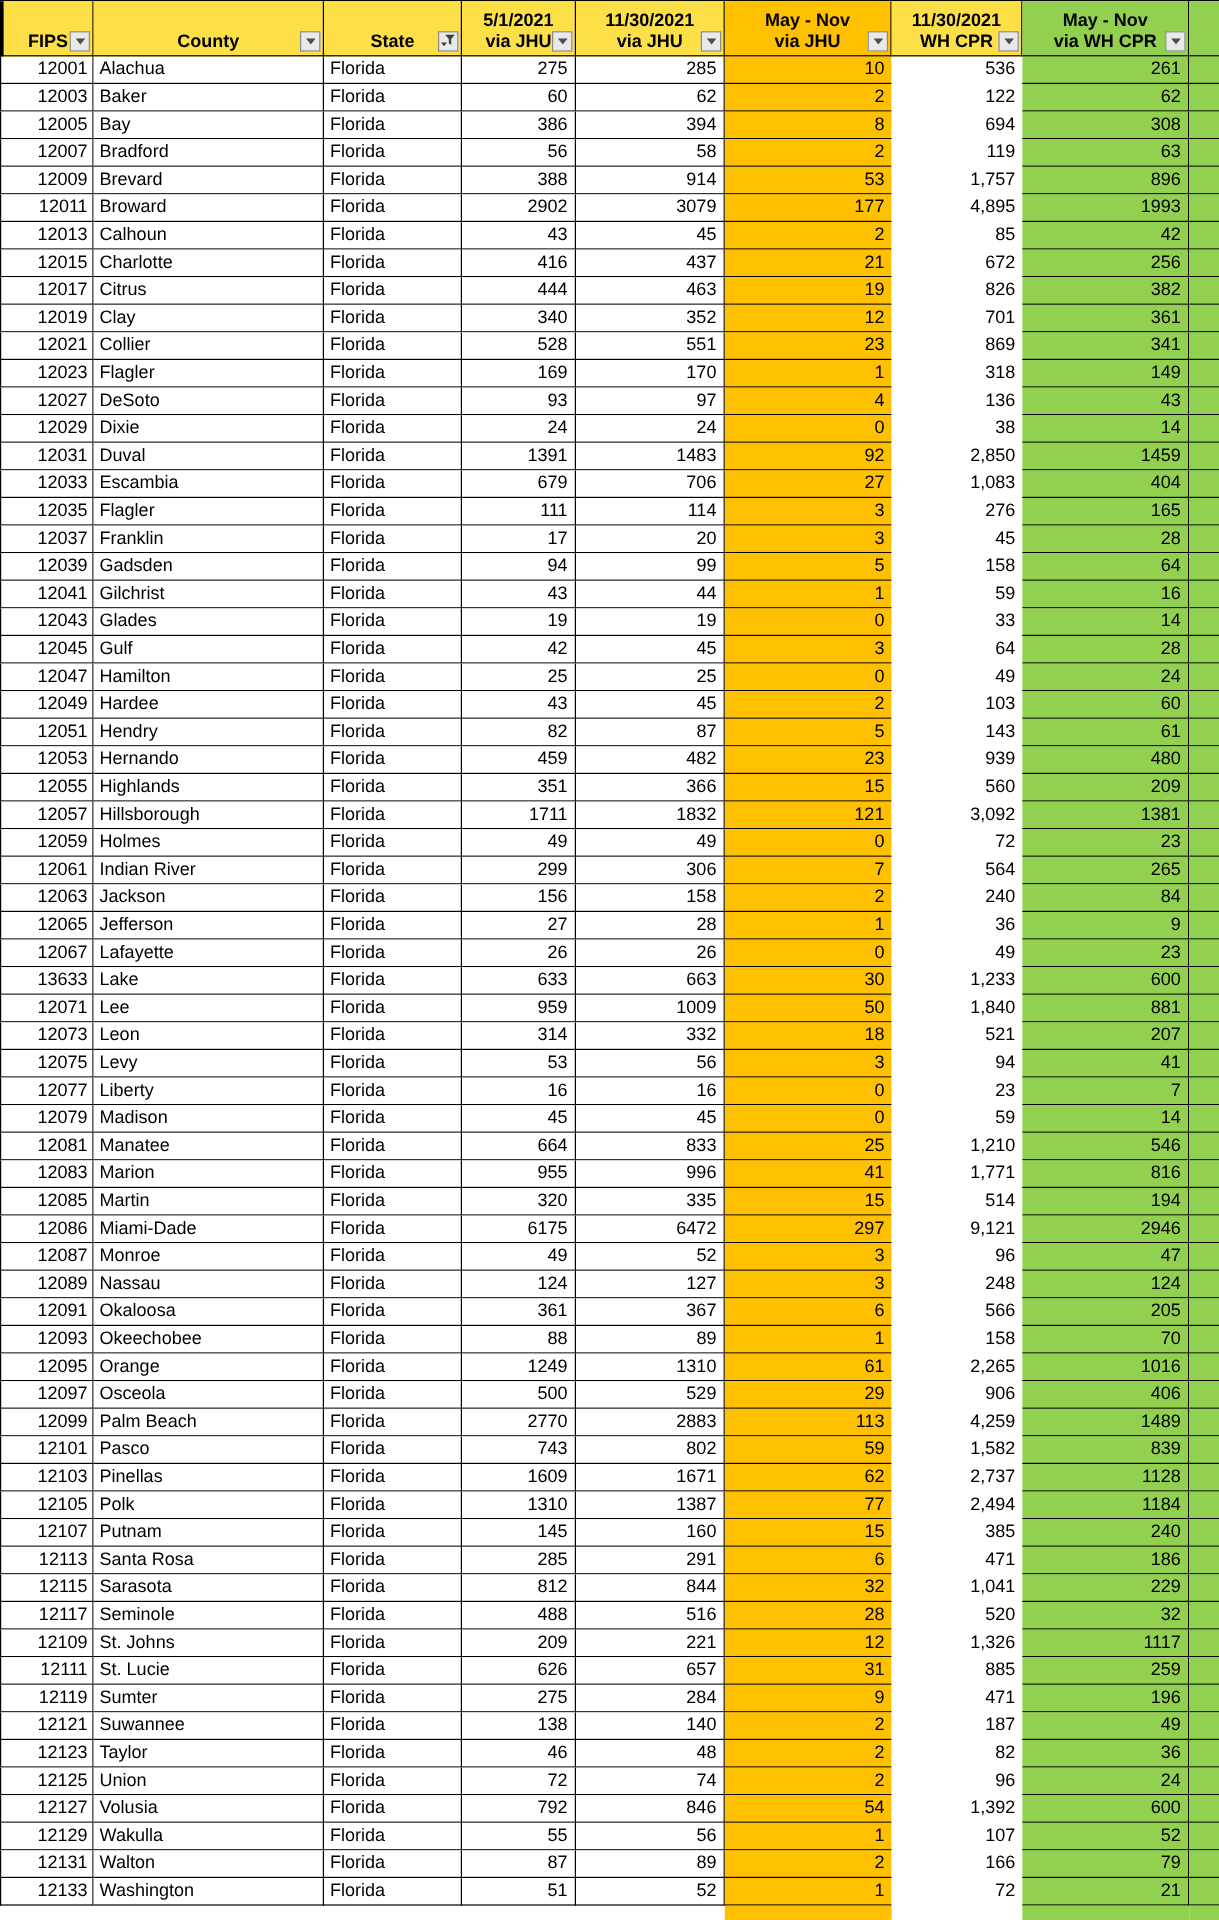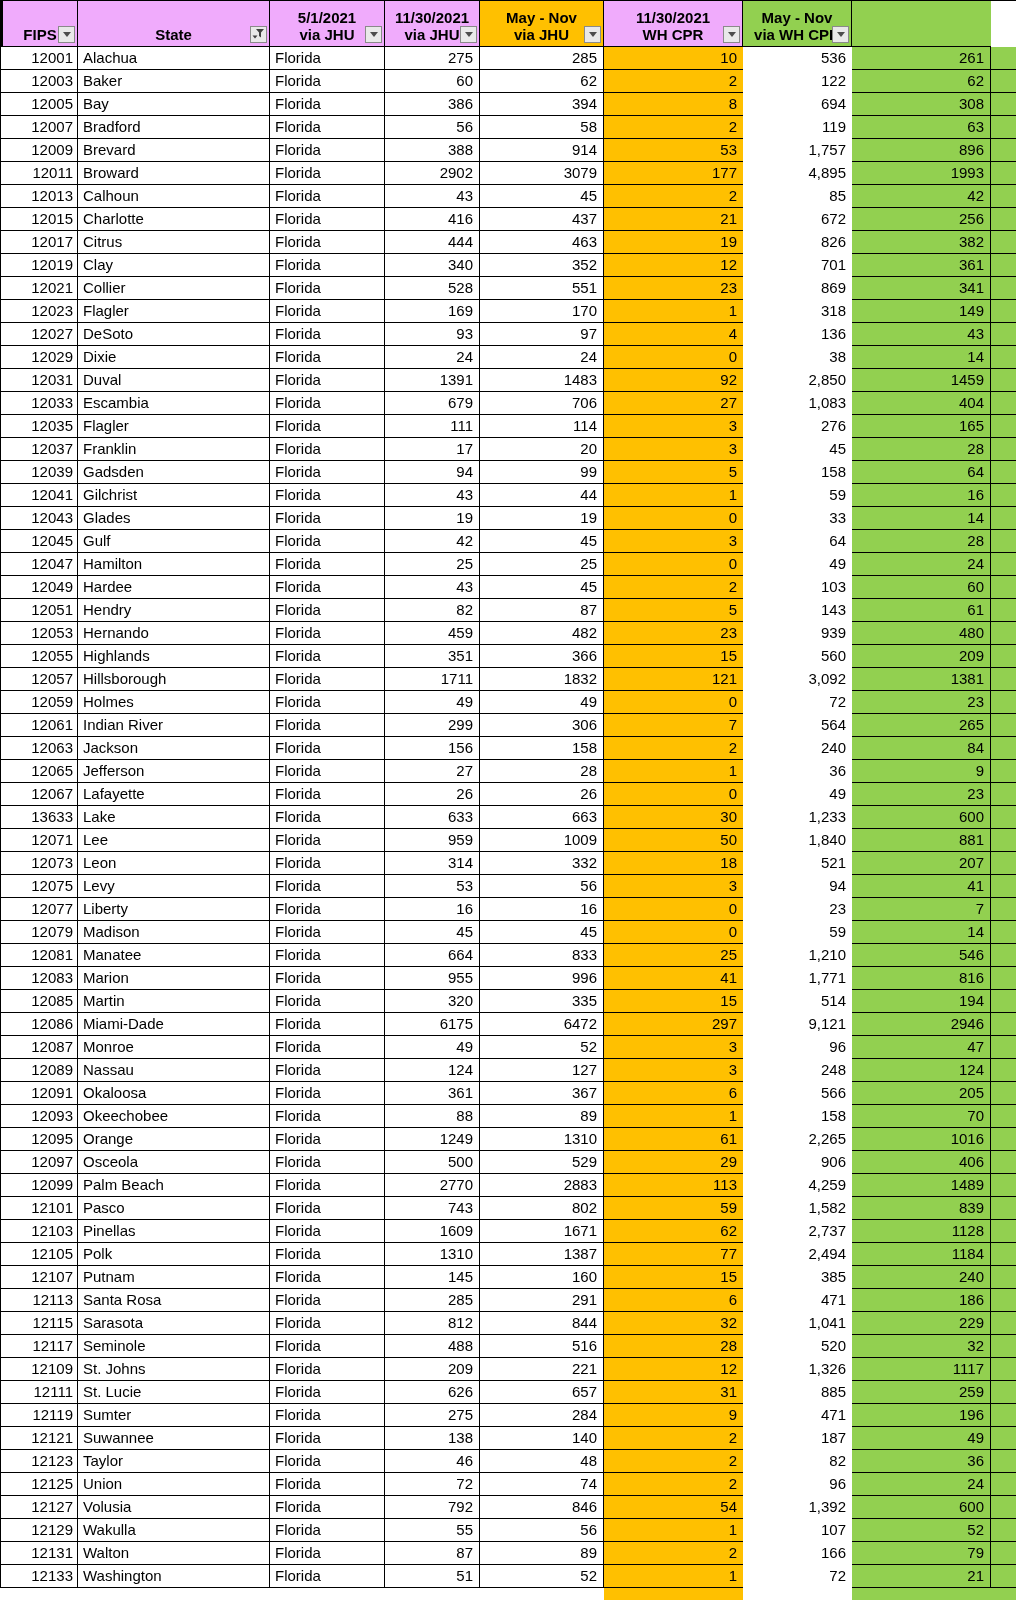--- a/index.html
+++ b/index.html
@@ -18,21 +18,21 @@
 
   
   .hdr { height:47px; border-top:1px solid #000; }
   .hcell {
     position:relative;
     display:flex; flex-direction:column;
     justify-content:flex-end; align-items:center;
     font-weight:bold; font-size:15px; line-height:17px;
     border-bottom:1px solid #000;
     padding-bottom:3px;
-    background:#f0abfc;
+    background:#fde047;
   }
   .hcell .l1, .hcell .l2 { white-space:nowrap; }
   .hc0 { border-left:3px solid #000000; }
   .hc0,.hc1,.hc2,.hc3,.hc4,.hc5,.hc6,.hc7 { border-right:1px solid #000; }
   .hc5 { background:var(--orange,#FFC000); }
   .hc7,.hc8 { background:var(--green,#92D050); }
 
   .fbtn {
     position:absolute; right:2px; bottom:3px;
     width:17px; height:17px;
@@ -72,20 +72,26 @@
   .filler .f7,.filler .f8 { background:var(--green,#92D050); }
 </style>
 </head>
 <body>
 
 <div class="sheet">
 
   <div class="grid-row hdr">
     <div class="hcell hc0">
       <span class="l2">FIPS</span>
+      <span class="fbtn">
+          <span class="arr"></span>
+        </span>
+    </div>
+    <div class="hcell hc1">
+      <span class="l2">County</span>
       <span class="fbtn">
           <span class="arr"></span>
         </span>
     </div>
     <div class="hcell hc2">
       <span class="l2">State</span>
       <span class="fbtn">
         <svg width="13" height="13" viewBox="0 0 13 13">
           <polygon points="4,1 12,1 9,4.5 9,9.5 7,8 7,4.5" fill="#3f3f3f"></polygon>
           <polygon points="0.5,7.5 5.5,7.5 3,10.5" fill="#3f3f3f"></polygon>

